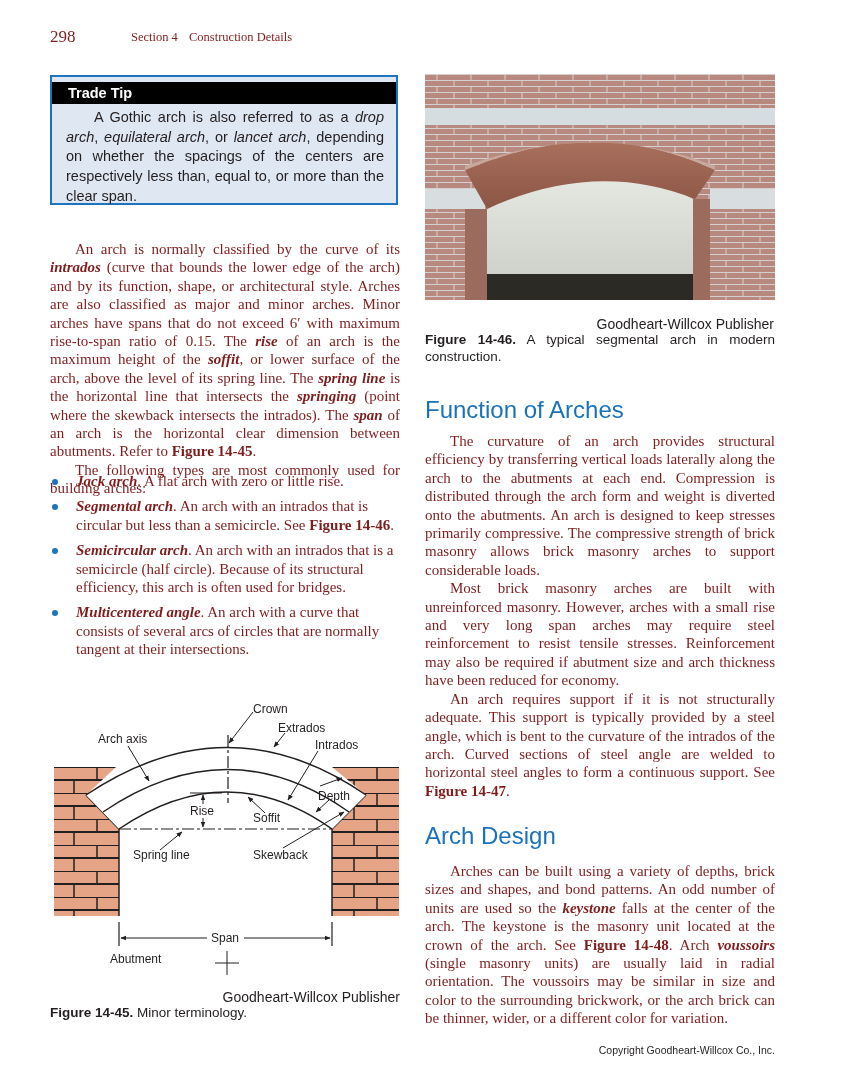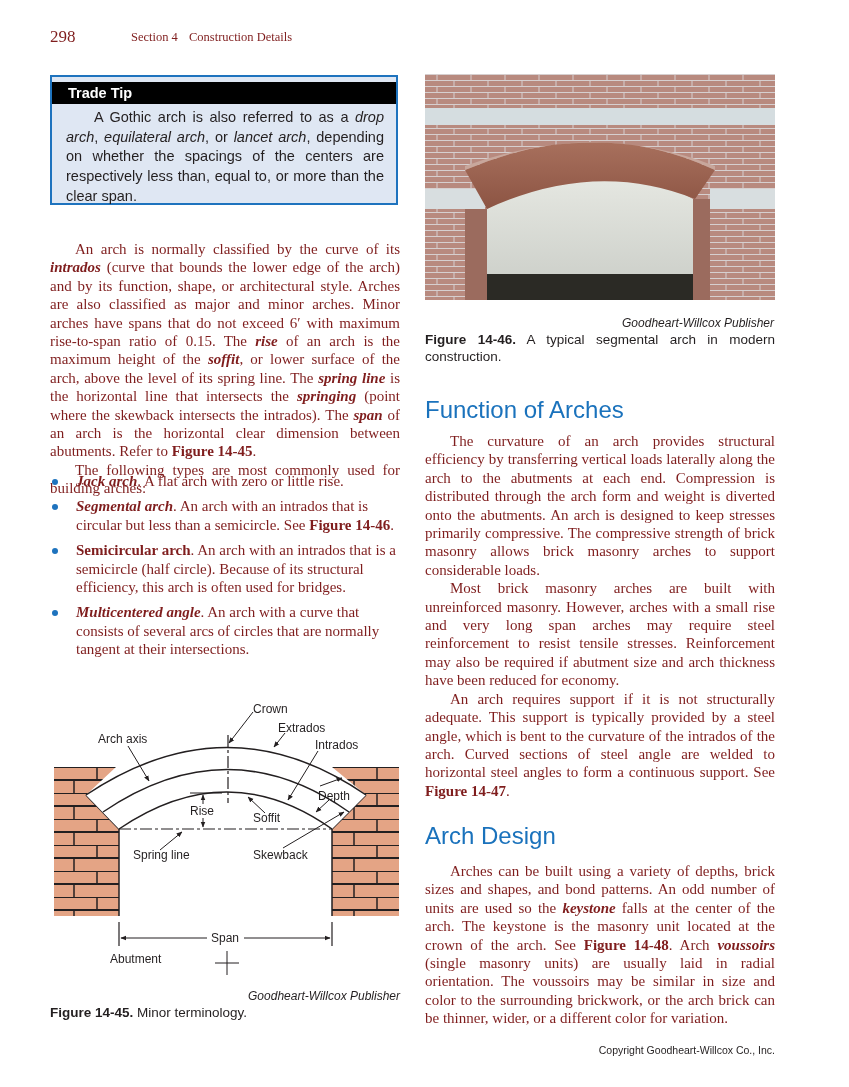--- a/index.html
+++ b/index.html
@@ -23,21 +23,21 @@
   .left-col { left: 50px; top: 224px; width: 350px; margin-top: 16px; }
   .right-col-1 { left: 425px; top: 432px; width: 350px; }
   .right-col-2 { left: 425px; top: 862px; width: 350px; }
   .b { font-weight: bold; }
 
   .bullets { position: absolute; left: 50px; top: 472px; width: 350px; font-size: 15px; line-height: 18.4px; }
   .bullet { position: relative; padding-left: 26px; margin-bottom: 7px; text-align: left; }
   .bullet .dot { position: absolute; left: 2px; top: 7px; width: 6px; height: 6px; border-radius: 50%; background: #1e73be; }
 
   .figure-diagram { position: absolute; left: 50px; top: 695px; width: 355px; height: 285px; }
-  .credit { position: absolute; font-size: 12px; font-style: italic; color: #231f20; }
+  .credit { position: absolute; font-size: 14px; color: #231f20; }
   .credit-1 { right: 449px; top: 989px; }
   .credit-2 { right: 75px; top: 316px; }
   .caption { position: absolute; font-size: 13.5px; line-height: 17px; }
   .caption-1 { left: 50px; top: 1004px; }
   .caption-2 { left: 425px; top: 331px; width: 350px; text-align: justify; text-align-last: left; }
   .caption .b { font-weight: bold; text-align: center; }
 
   .photo { position: absolute; left: 425px; top: 74px; width: 350px; height: 226px; overflow: hidden; background: #b78f82; }
 
   .heading { position: absolute; left: 425px; font-size: 24px; color: #1a72bc; font-weight: normal; margin: 0; }
@@ -63,21 +63,21 @@
 </div>
 
 <div class="col left-col serif">
   <p><span>An arch is normally classified by the curve of its </span><span style="font-weight: bold; font-style: italic;">intrados</span><span> (curve that bounds the lower edge of the arch) and by its function, shape, or architectural style. Arches are also classified as major and minor arches. Minor arches have spans that do not exceed 6′ with maximum rise-to-span ratio of 0.15. The </span><span style="font-weight: bold; font-style: italic;">rise</span><span> of an arch is the maximum height of the </span><span style="font-weight: bold; font-style: italic;">soffit</span><span>, or lower surface of the arch, above the level of its spring line. The </span><span style="font-weight: bold; font-style: italic;">spring line</span><span> is the horizontal line that intersects the </span><span style="font-weight: bold; font-style: italic;">springing</span><span> (point where the skewback intersects the intrados). The </span><span style="font-weight: bold; font-style: italic;">span</span><span> of an arch is the horizontal clear dimension between abutments. Refer to </span><span style="font-weight: bold;">Figure 14-45</span><span>.</span></p>
   <p><span>The following types are most commonly used for building arches:</span></p>
 </div>
 
 <div class="bullets serif">
   <div class="bullet"><span class="dot"></span><span><span style="font-weight: bold; font-style: italic;">Jack arch</span><span>. A flat arch with zero or little rise.</span></span></div>
   <div class="bullet"><span class="dot"></span><span><span style="font-weight: bold; font-style: italic;">Segmental arch</span><span>. An arch with an intrados that is circular but less than a semicircle. See </span><span style="font-weight: bold;">Figure 14-46</span><span>.</span></span></div>
-  <div class="bullet"><span class="dot"></span><span><span style="font-weight: bold; ">Semicircular arch</span><span>. An arch with an intrados that is a semicircle (half circle). Because of its structural efficiency, this arch is often used for bridges.</span></span></div>
+  <div class="bullet"><span class="dot"></span><span><span style="font-weight: bold; font-style: italic;">Semicircular arch</span><span>. An arch with an intrados that is a semicircle (half circle). Because of its structural efficiency, this arch is often used for bridges.</span></span></div>
   <div class="bullet"><span class="dot"></span><span><span style="font-weight: bold; font-style: italic;">Multicentered angle</span><span>. An arch with a curve that consists of several arcs of circles that are normally tangent at their intersections.</span></span></div>
 </div>
 
 <svg class="figure-diagram" viewBox="50 695 355 285" width="355" height="285" xmlns="http://www.w3.org/2000/svg">
   <defs>
     <pattern id="brickL" x="54" y="767" width="66" height="26" patternUnits="userSpaceOnUse">
       <rect x="0" y="0" width="66" height="26" fill="#e4a485"></rect>
       <line x1="0" y1="0" x2="66" y2="0" stroke="#231f20" stroke-width="2"></line>
       <line x1="0" y1="13" x2="66" y2="13" stroke="#231f20" stroke-width="2"></line>
       <line x1="43" y1="0" x2="43" y2="13" stroke="#231f20" stroke-width="1.5"></line>

